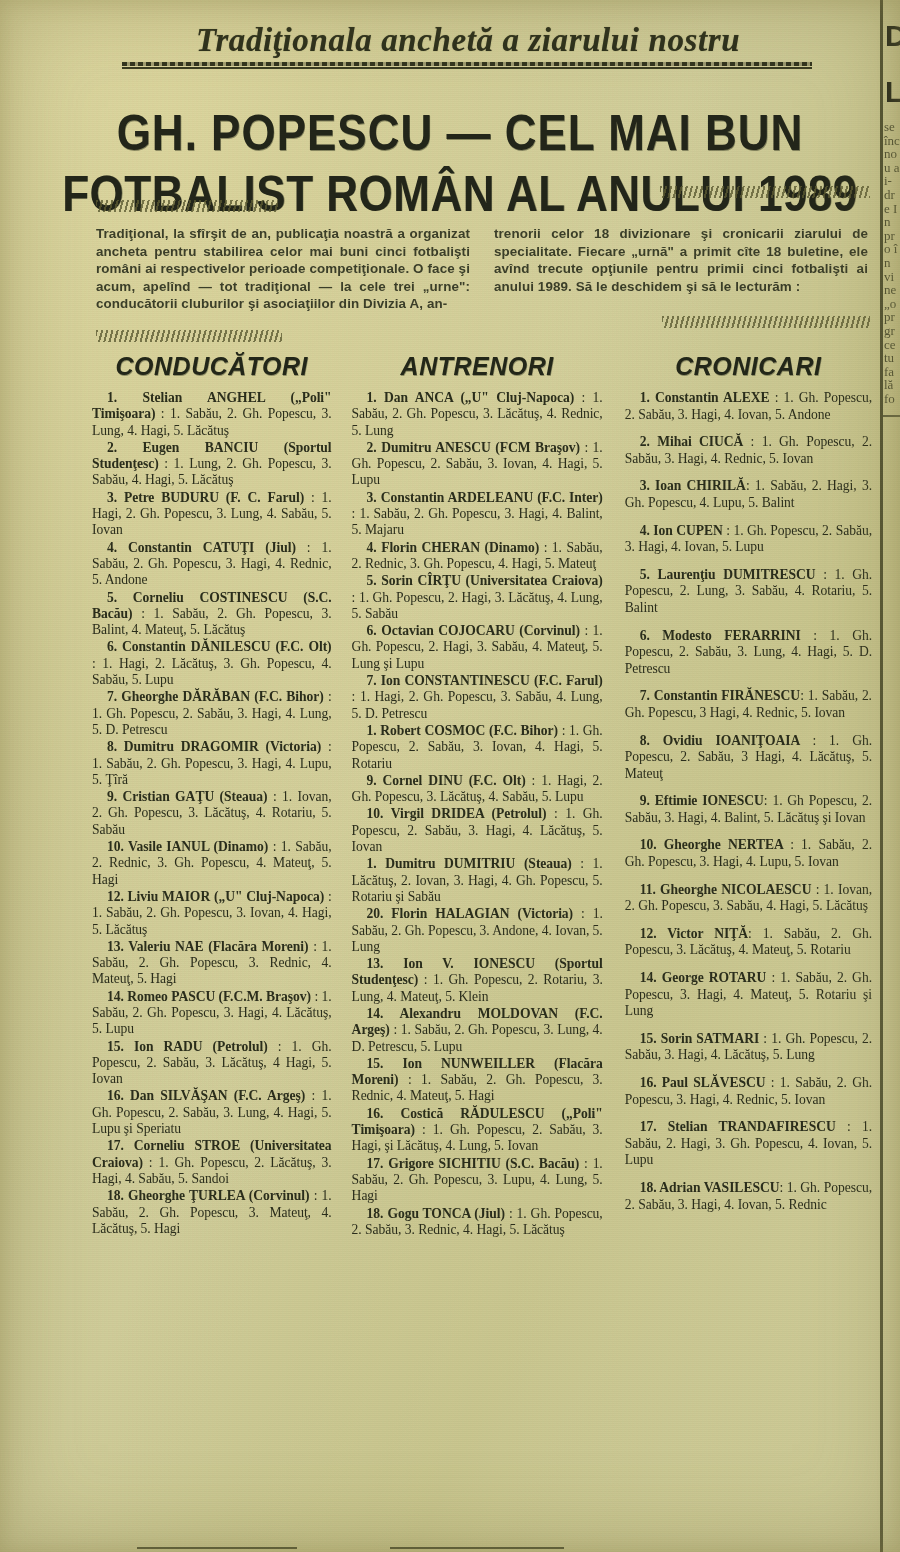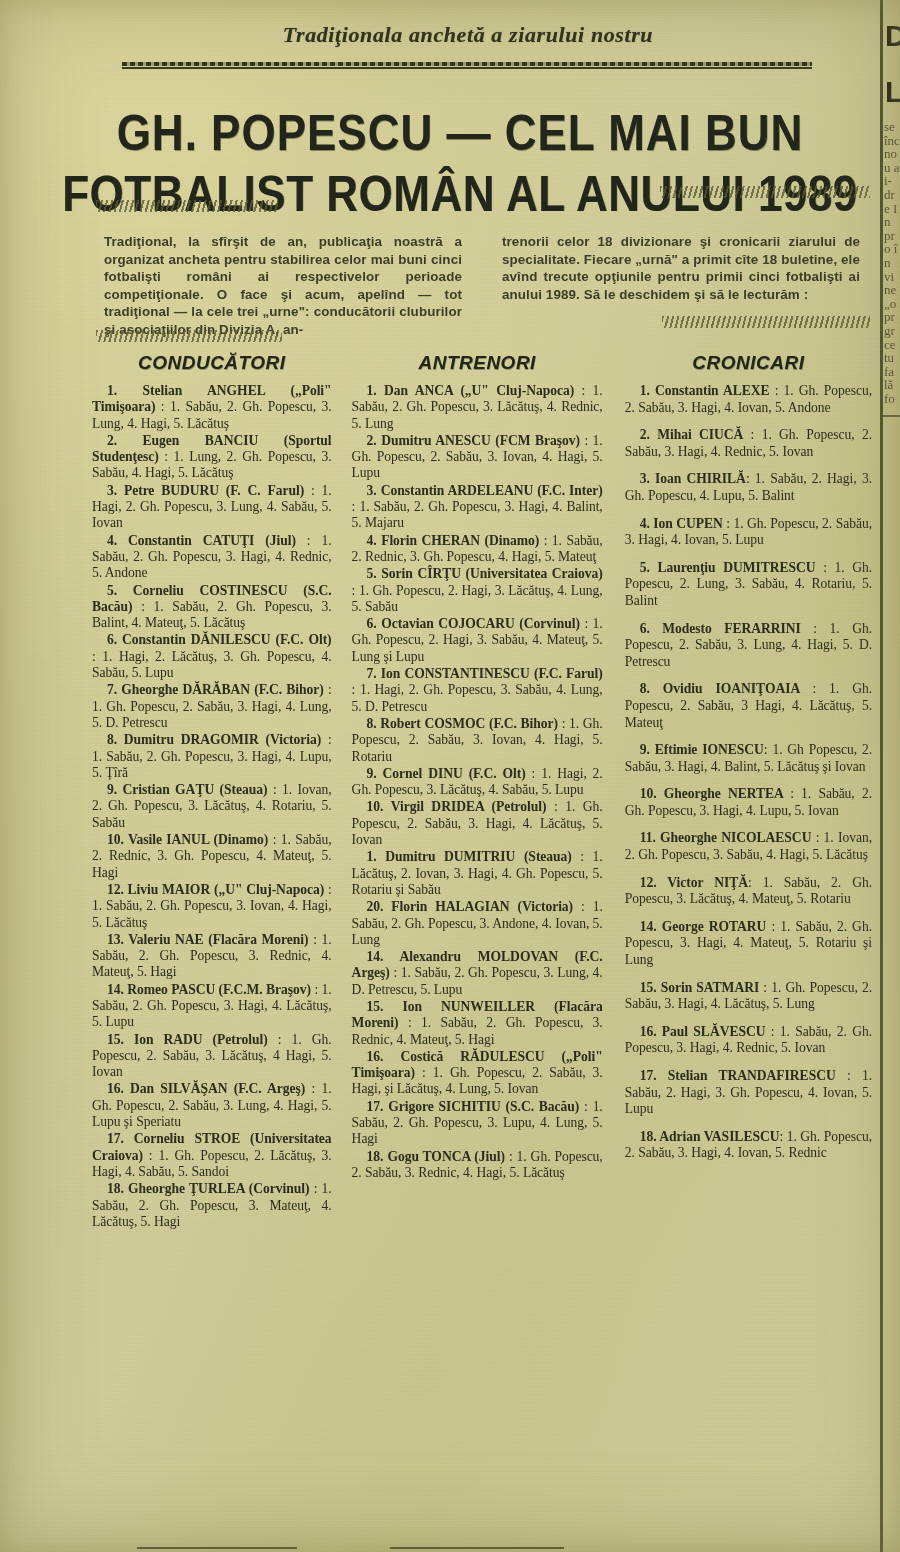--- a/index.html
+++ b/index.html
@@ -28,21 +28,21 @@
     position:absolute;inset:0;pointer-events:none;
     box-shadow:inset 0 0 90px rgba(120,112,60,.38), inset 0 0 22px rgba(140,130,70,.3);
   }
   .sheet{position:absolute;inset:0;}
 
   
   .kicker{
     position:absolute;left:118px;top:22px;width:700px;
     font-family:"Liberation Serif", serif;
     font-style:italic;font-weight:bold;
-    font-size:22px;letter-spacing:.6px;
+    font-size:33px;letter-spacing:.6px;
     color:#2c2f1c;
     text-align:center;
     text-shadow:0 0 1px rgba(60,60,30,.5);
   }
   .kicker-rule{
     position:absolute;left:122px;top:62px;width:690px;height:4px;
     background:repeating-linear-gradient(90deg,#33351f 0 5px,rgba(60,62,40,.35) 5px 8px);
   }
   .kicker-rule:after{
     content:"";position:absolute;left:0;top:5px;width:100%;height:2px;
@@ -71,21 +71,21 @@
   .squig.s2{left:660px;top:186px;width:210px;}
   .squig.s3{left:96px;top:330px;width:186px;}
   .squig.s4{left:662px;top:316px;width:208px;}
 
   
   .intro{
     position:absolute;top:225px;left:96px;width:772px;
     display:flex;gap:24px;
   }
   .intro p{
-    margin:8px;flex:1;
+    margin:0;flex:1;
     font-family:"Liberation Sans", sans-serif;
     font-size:13.4px;line-height:17.6px;
     color:#2f3320;
     text-align:justify;
     letter-spacing:.1px;
     font-weight:600;
     opacity:.92;
   }
 
   
@@ -94,21 +94,21 @@
     display:flex;
   }
   .col{position:relative;}
   .col.c1{width:250px;padding-right:10px;}
   .col.c2{width:262px;padding:0 10px;}
   .col.c3{width:258px;padding-left:12px;}
 
   .col-title{
     font-family:"Liberation Sans", sans-serif;
     font-style:italic;font-weight:bold;
-    font-size:19px;letter-spacing:.5px;
+    font-size:25px;letter-spacing:.5px;
     color:#232719;
     text-align:center;margin:0 0 9px 0;
     text-shadow:.5px .5px 0 rgba(40,45,25,.4);
   }
   ol.entries{
     margin:0;padding:0;list-style:none;
   }
   ol.entries li{
     font-family:"Liberation Serif", serif;
     font-size:13.6px;line-height:16.3px;
@@ -203,43 +203,45 @@
     <div class="col c2">
       <div class="col-title">ANTRENORI</div>
       <ol class="entries">
           <li><b>1. Dan ANCA („U" Cluj-Napoca) </b>: 1. Sabău, 2. Gh. Popescu, 3. Lăcătuş, 4. Rednic, 5. Lung</li>
           <li><b>2. Dumitru ANESCU (FCM Braşov) </b>: 1. Gh. Popescu, 2. Sabău, 3. Iovan, 4. Hagi, 5. Lupu</li>
           <li><b>3. Constantin ARDELEANU (F.C. Inter) </b>: 1. Sabău, 2. Gh. Popescu, 3. Hagi, 4. Balint, 5. Majaru</li>
           <li><b>4. Florin CHERAN (Dinamo) </b>: 1. Sabău, 2. Rednic, 3. Gh. Popescu, 4. Hagi, 5. Mateuţ</li>
           <li><b>5. Sorin CÎRŢU (Universitatea Craiova) </b>: 1. Gh. Popescu, 2. Hagi, 3. Lăcătuş, 4. Lung, 5. Sabău</li>
           <li><b>6. Octavian COJOCARU (Corvinul) </b>: 1. Gh. Popescu, 2. Hagi, 3. Sabău, 4. Mateuţ, 5. Lung şi Lupu</li>
           <li><b>7. Ion CONSTANTINESCU (F.C. Farul) </b>: 1. Hagi, 2. Gh. Popescu, 3. Sabău, 4. Lung, 5. D. Petrescu</li>
-          <li><b>8. Robert COSMOC (F.C. Bihor) </b>: 1. Gh. Popescu, 2. Sabău, 3. Iovan, 4. Hagi, 5. Rotariu</li>
+          <li><b>1. Robert COSMOC (F.C. Bihor) </b>: 1. Gh. Popescu, 2. Sabău, 3. Iovan, 4. Hagi, 5. Rotariu</li>
           <li><b>9. Cornel DINU (F.C. Olt) </b>: 1. Hagi, 2. Gh. Popescu, 3. Lăcătuş, 4. Sabău, 5. Lupu</li>
           <li><b>10. Virgil DRIDEA (Petrolul) </b>: 1. Gh. Popescu, 2. Sabău, 3. Hagi, 4. Lăcătuş, 5. Iovan</li>
           <li><b>1. Dumitru DUMITRIU (Steaua) </b>: 1. Lăcătuş, 2. Iovan, 3. Hagi, 4. Gh. Popescu, 5. Rotariu şi Sabău</li>
           <li><b>20. Florin HALAGIAN (Victoria) </b>: 1. Sabău, 2. Gh. Popescu, 3. Andone, 4. Iovan, 5. Lung</li>
+          <li><b>13. Ion V. IONESCU (Sportul Studenţesc) </b>: 1. Gh. Popescu, 2. Rotariu, 3. Lung, 4. Mateuţ, 5. Klein</li>
           <li><b>14. Alexandru MOLDOVAN (F.C. Argeş) </b>: 1. Sabău, 2. Gh. Popescu, 3. Lung, 4. D. Petrescu, 5. Lupu</li>
           <li><b>15. Ion NUNWEILLER (Flacăra Moreni) </b>: 1. Sabău, 2. Gh. Popescu, 3. Rednic, 4. Mateuţ, 5. Hagi</li>
           <li><b>16. Costică RĂDULESCU („Poli" Timişoara) </b>: 1. Gh. Popescu, 2. Sabău, 3. Hagi, şi Lăcătuş, 4. Lung, 5. Iovan</li>
           <li><b>17. Grigore SICHITIU (S.C. Bacău) </b>: 1. Sabău, 2. Gh. Popescu, 3. Lupu, 4. Lung, 5. Hagi</li>
           <li><b>18. Gogu TONCA (Jiul) </b>: 1. Gh. Popescu, 2. Sabău, 3. Rednic, 4. Hagi, 5. Lăcătuş</li>
         </ol>
       <div class="col-rule-bottom"></div>
     </div>
 
     <div class="col c3">
       <div class="col-title">CRONICARI</div>
       <ol class="entries">
           <li><b>1. Constantin ALEXE </b>: 1. Gh. Popescu, 2. Sabău, 3. Hagi, 4. Iovan, 5. Andone</li>
           <li><b>2. Mihai CIUCĂ </b>: 1. Gh. Popescu, 2. Sabău, 3. Hagi, 4. Rednic, 5. Iovan</li>
           <li><b>3. Ioan CHIRILĂ</b>: 1. Sabău, 2. Hagi, 3. Gh. Popescu, 4. Lupu, 5. Balint</li>
           <li><b>4. Ion CUPEN </b>: 1. Gh. Popescu, 2. Sabău, 3. Hagi, 4. Iovan, 5. Lupu</li>
           <li><b>5. Laurenţiu DUMITRESCU </b>: 1. Gh. Popescu, 2. Lung, 3. Sabău, 4. Rotariu, 5. Balint</li>
           <li><b>6. Modesto FERARRINI </b>: 1. Gh. Popescu, 2. Sabău, 3. Lung, 4. Hagi, 5. D. Petrescu</li>
+          <li><b>7. Constantin FIRĂNESCU</b>: 1. Sabău, 2. Gh. Popescu, 3 Hagi, 4. Rednic, 5. Iovan</li>
           <li><b>8. Ovidiu IOANIŢOAIA </b>: 1. Gh. Popescu, 2. Sabău, 3 Hagi, 4. Lăcătuş, 5. Mateuţ</li>
           <li><b>9. Eftimie IONESCU</b>: 1. Gh Popescu, 2. Sabău, 3. Hagi, 4. Balint, 5. Lăcătuş şi Iovan</li>
           <li><b>10. Gheorghe NERTEA </b>: 1. Sabău, 2. Gh. Popescu, 3. Hagi, 4. Lupu, 5. Iovan</li>
           <li><b>11. Gheorghe NICOLAESCU </b>: 1. Iovan, 2. Gh. Popescu, 3. Sabău, 4. Hagi, 5. Lăcătuş</li>
           <li><b>12. Victor NIŢĂ</b>: 1. Sabău, 2. Gh. Popescu, 3. Lăcătuş, 4. Mateuţ, 5. Rotariu</li>
           <li><b>14. George ROTARU </b>: 1. Sabău, 2. Gh. Popescu, 3. Hagi, 4. Mateuţ, 5. Rotariu şi Lung</li>
           <li><b>15. Sorin SATMARI </b>: 1. Gh. Popescu, 2. Sabău, 3. Hagi, 4. Lăcătuş, 5. Lung</li>
           <li><b>16. Paul SLĂVESCU </b>: 1. Sabău, 2. Gh. Popescu, 3. Hagi, 4. Rednic, 5. Iovan</li>
           <li><b>17. Stelian TRANDAFIRESCU </b>: 1. Sabău, 2. Hagi, 3. Gh. Popescu, 4. Iovan, 5. Lupu</li>
           <li><b>18. Adrian VASILESCU</b>: 1. Gh. Popescu, 2. Sabău, 3. Hagi, 4. Iovan, 5. Rednic</li>

